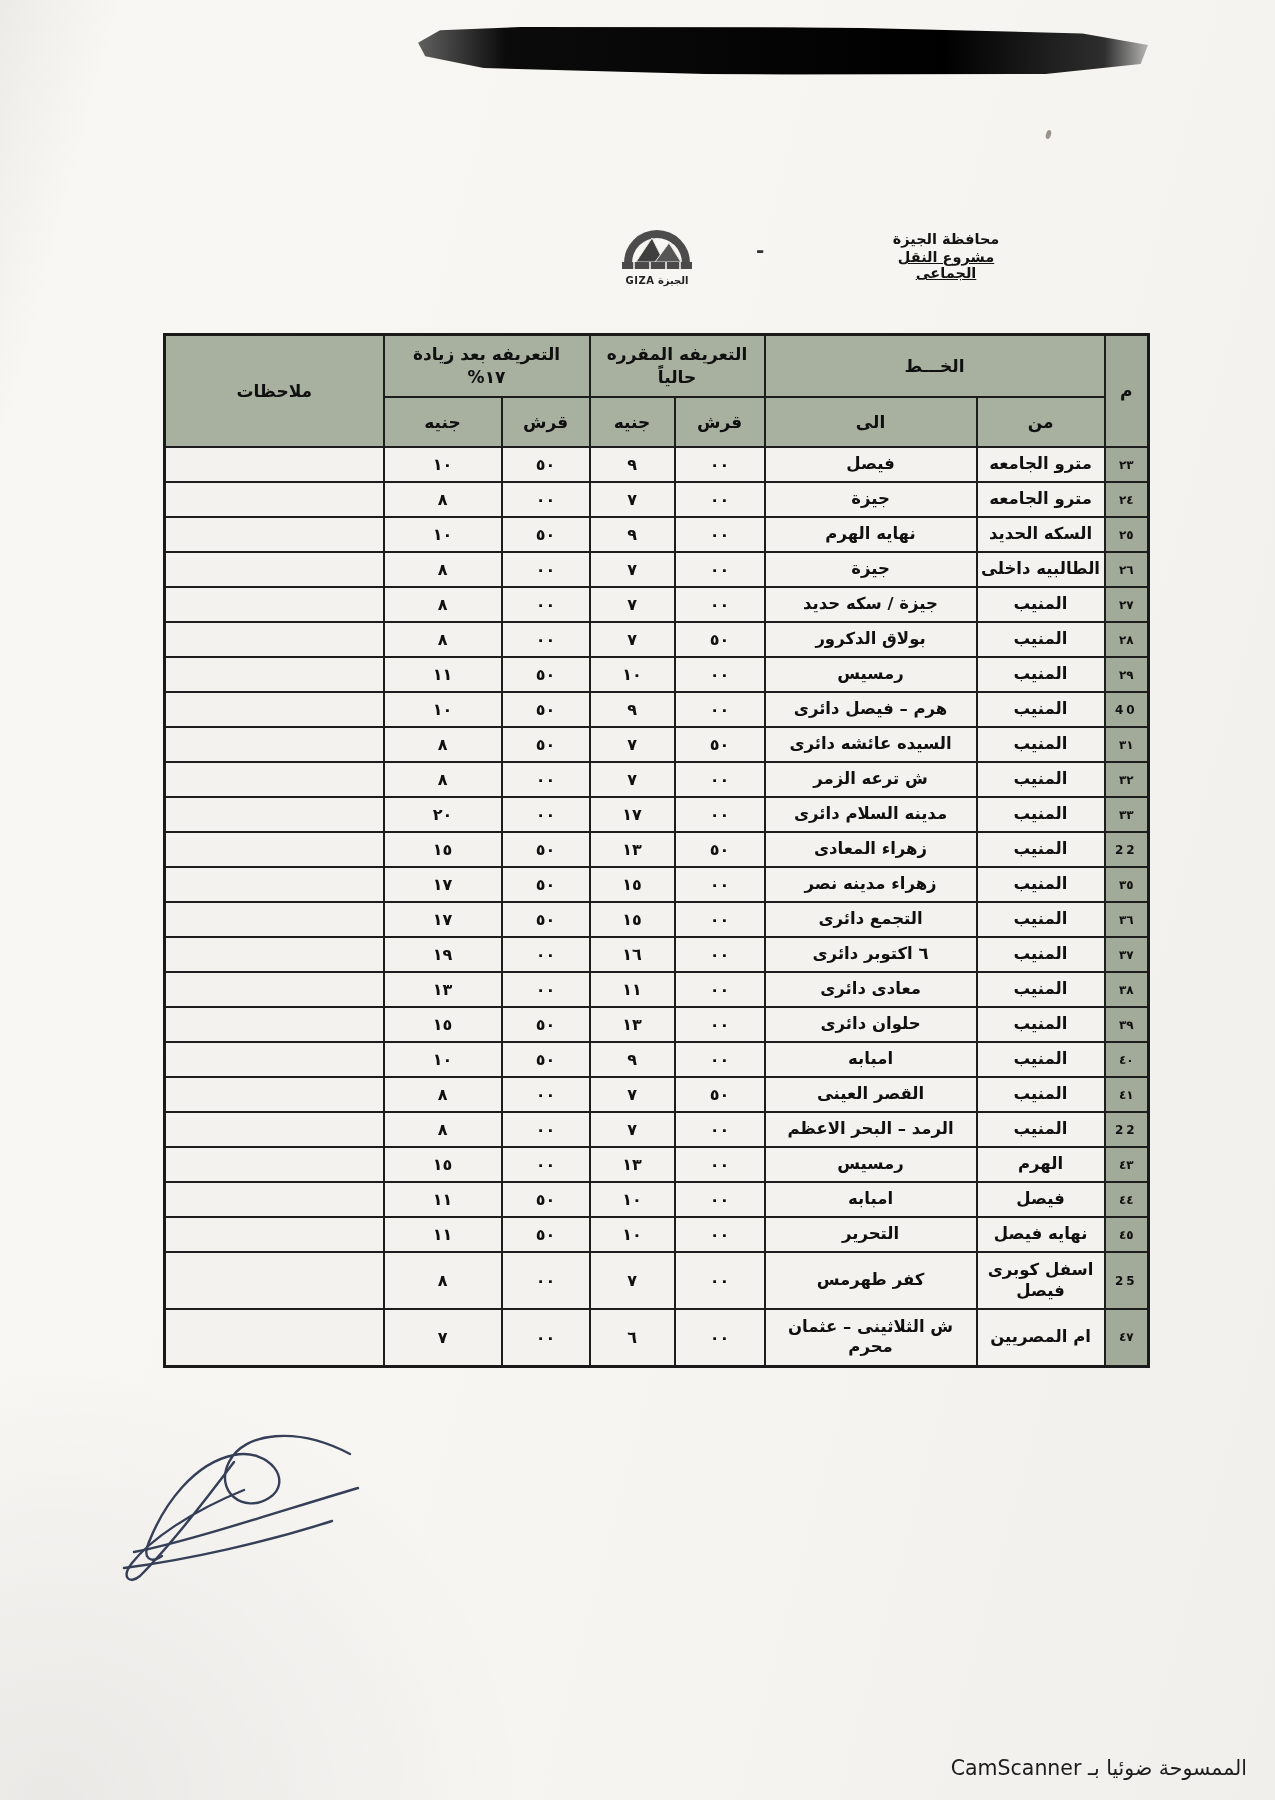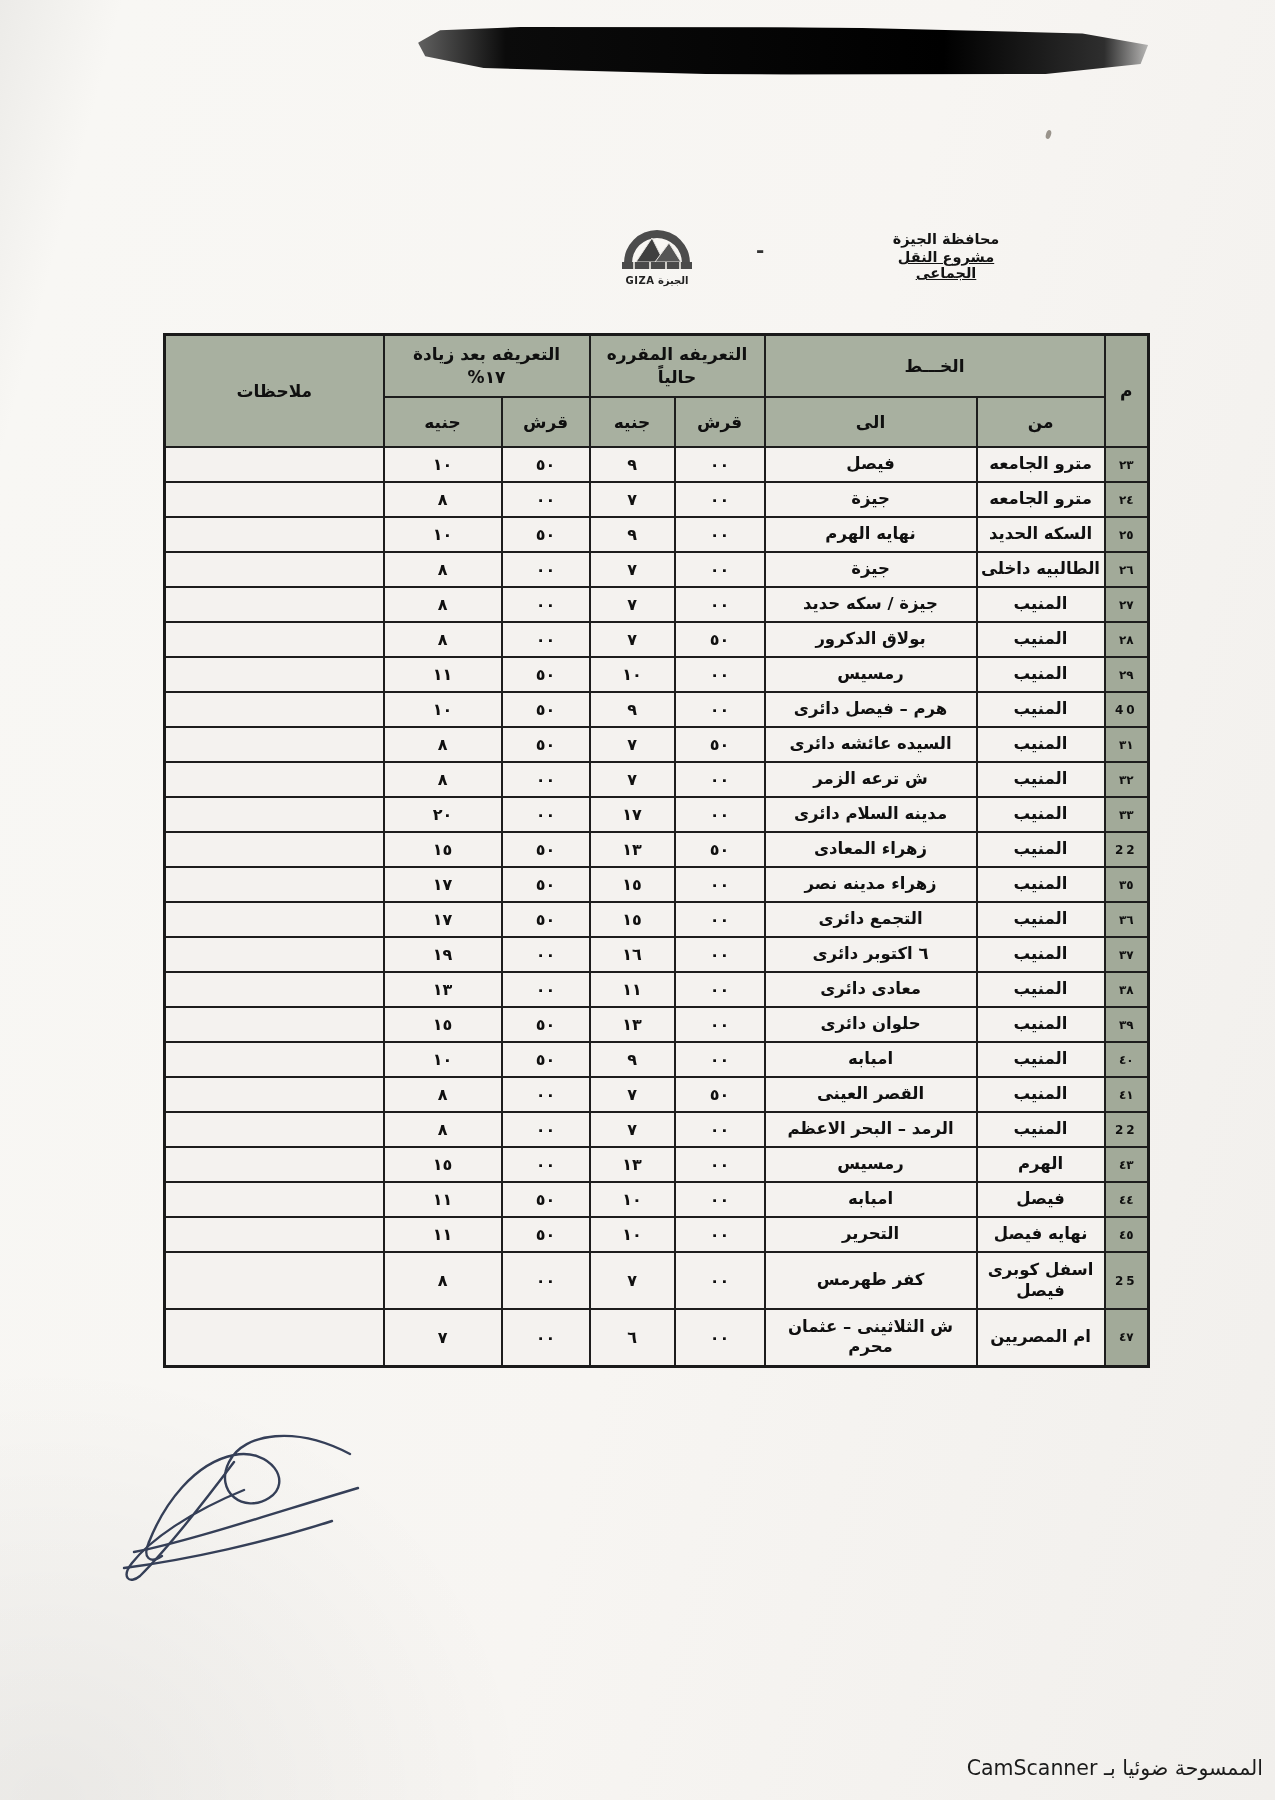--- a/index.html
+++ b/index.html
@@ -38,21 +38,21 @@
   .pct{direction:ltr;unicode-bidi:isolate;}
   .fare-table td.col-no,.fare-table th.no-h{background:#a2aa99;}
   .fare-table tbody tr{height:35px;}
   .fare-table tbody tr:nth-last-child(-n+2){height:57px;}
   .fare-table td{font-size:16.5px;}
   .fare-table td.col-no{font-size:12px;letter-spacing:3px;}
   .fare-table td.col-fare{font-size:16px;letter-spacing:2px;}
   .fare-table td.col-to,.fare-table td.col-from{line-height:1.25;}
   
   .signature{position:absolute;left:92px;top:1392px;}
-  .footer{position:absolute;right:12px;top:1756px;font-size:20.5px;color:#1b1b1b;direction:rtl;}
+  .footer{position:absolute;right:28px;top:1756px;font-size:20.5px;color:#1b1b1b;direction:rtl;}
 </style>
 </head>
 <body>
 
 <div class="shadow-bl"></div>
 <div class="scan-band"></div>
 <div class="speck"></div>
 
 <div class="letterhead">
   <div class="l1">محافظة الجيزة</div>

